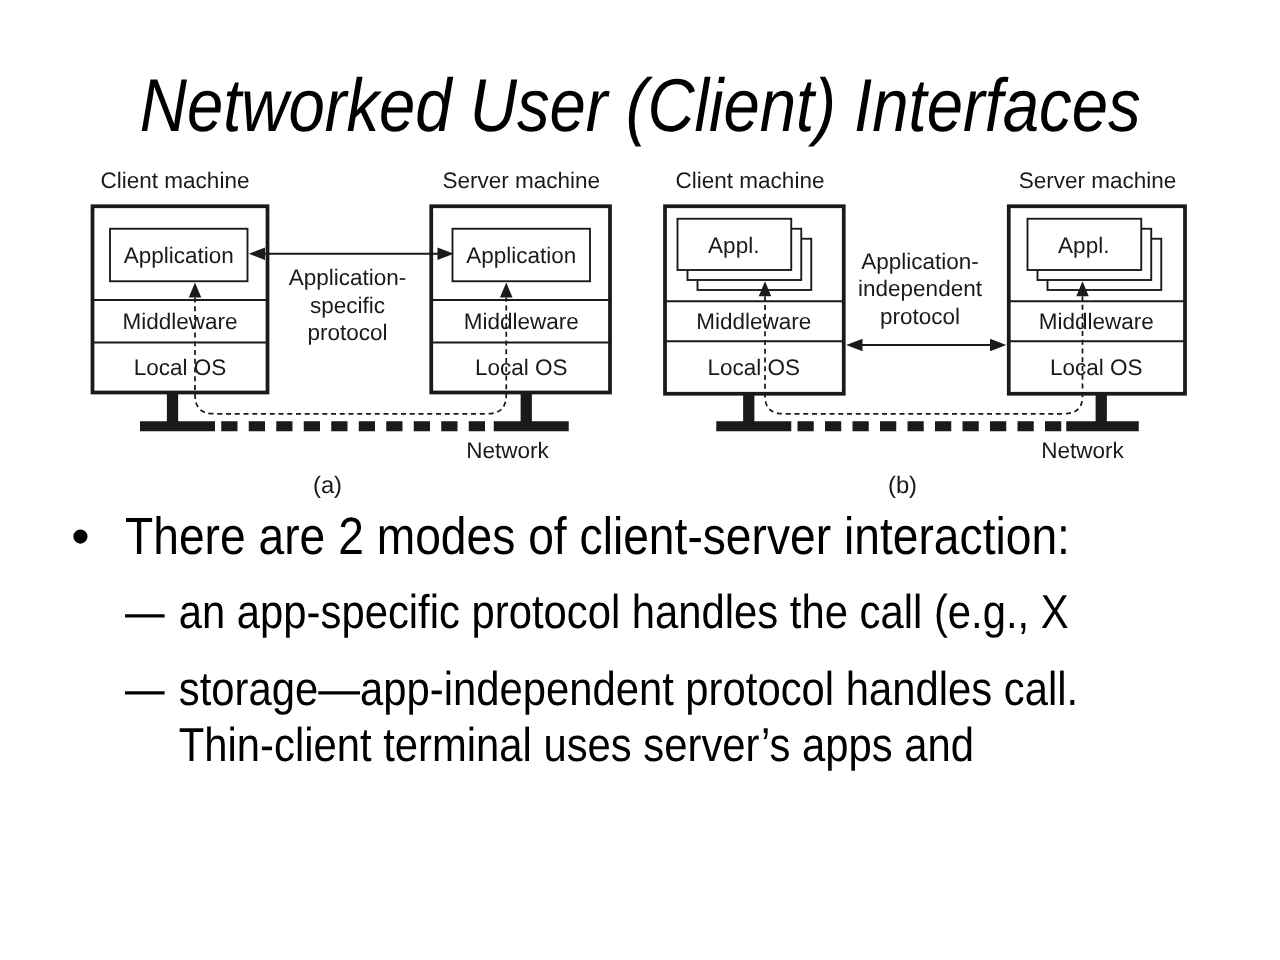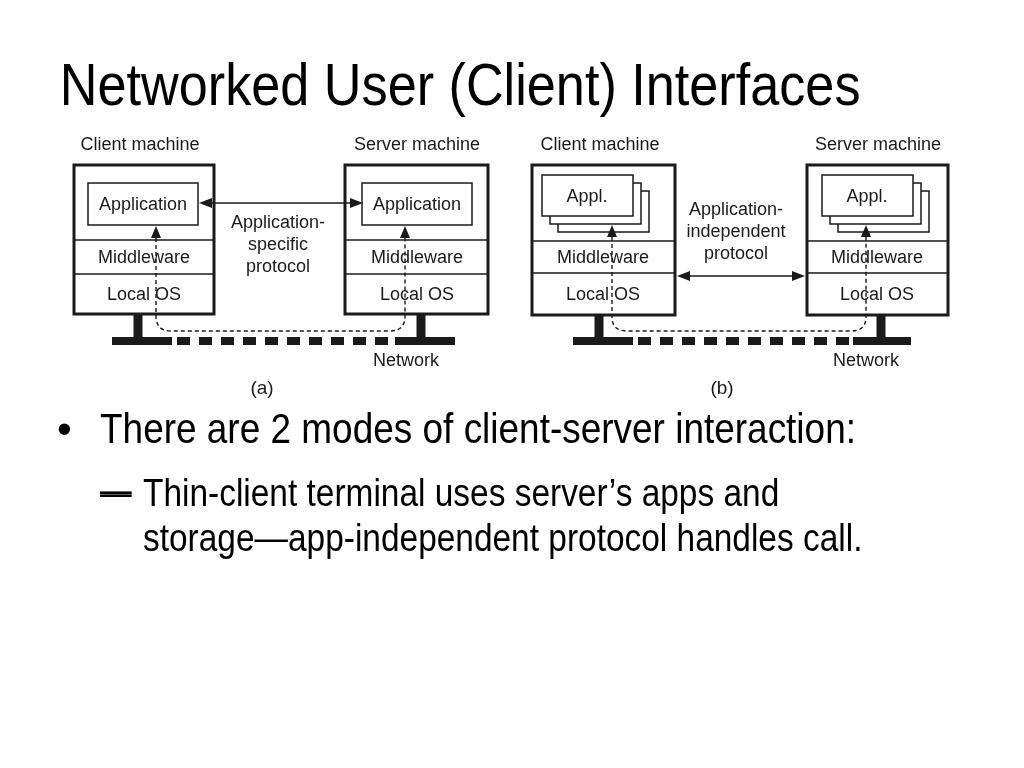--- a/index.html
+++ b/index.html
@@ -5,21 +5,21 @@
   html,body { margin:0; padding:0; }
   body {
     width:1024px; height:768px; background:#ffffff; overflow:hidden;
     font-family:"Liberation Sans", sans-serif; color:#000000;
   }
   .slide { position:relative; width:1024px; height:768px; background:#ffffff; }
 
   
   .title {
     position:absolute; top:52px; left:0; width:1024px; margin:0;
-    text-align:left; font-size:60px; font-weight:400; line-height:66px; color:#000;
+    text-align:center; font-size:60px; font-weight:400; line-height:66px; color:#000;font-style:italic;
   }
   .title .cond { display:inline-block; transform:scaleX(0.87); transform-origin:50% 50%; white-space:nowrap; }
 
   
   .figure { position:absolute; top:128px; left:0; width:1024px; height:275px; }
   .figure text { font-family:"Liberation Sans", sans-serif; font-size:18px; fill:#1a1a1a; text-anchor:middle; }
   .figure .cap { font-size:19px; }
   .box  { fill:#ffffff; stroke:#1a1a1a; stroke-width:3; }
   .ibox { fill:#ffffff; stroke:#1a1a1a; stroke-width:1.5; }
   .divl { stroke:#1a1a1a; stroke-width:1.5; }
@@ -140,25 +140,26 @@
     <div class="bullet main">
       <span class="marker">•</span>
       <div class="btext">
         <span class="cond2">There are 2 modes of client-server interaction:</span>
       </div>
     </div>
 
     <div class="bullet sub first">
       <span class="marker">–</span>
       <div class="btext">
+        <div class="line"><span class="cond2">an app-specific protocol handles the call (e.g., X</span></div>
       </div>
     </div>
 
     <div class="bullet sub second">
       <span class="marker">–</span>
       <div class="btext">
+        <div class="line"><span class="cond2">storage—app-independent protocol handles call.</span></div>
         <div class="line"><span class="cond2">Thin-client terminal uses server’s apps and</span></div>
-        <div class="line"><span class="cond2">storage—app-independent protocol handles call.</span></div>
       </div>
     </div>
 
   </div>
 </div>
 
 </body></html>

